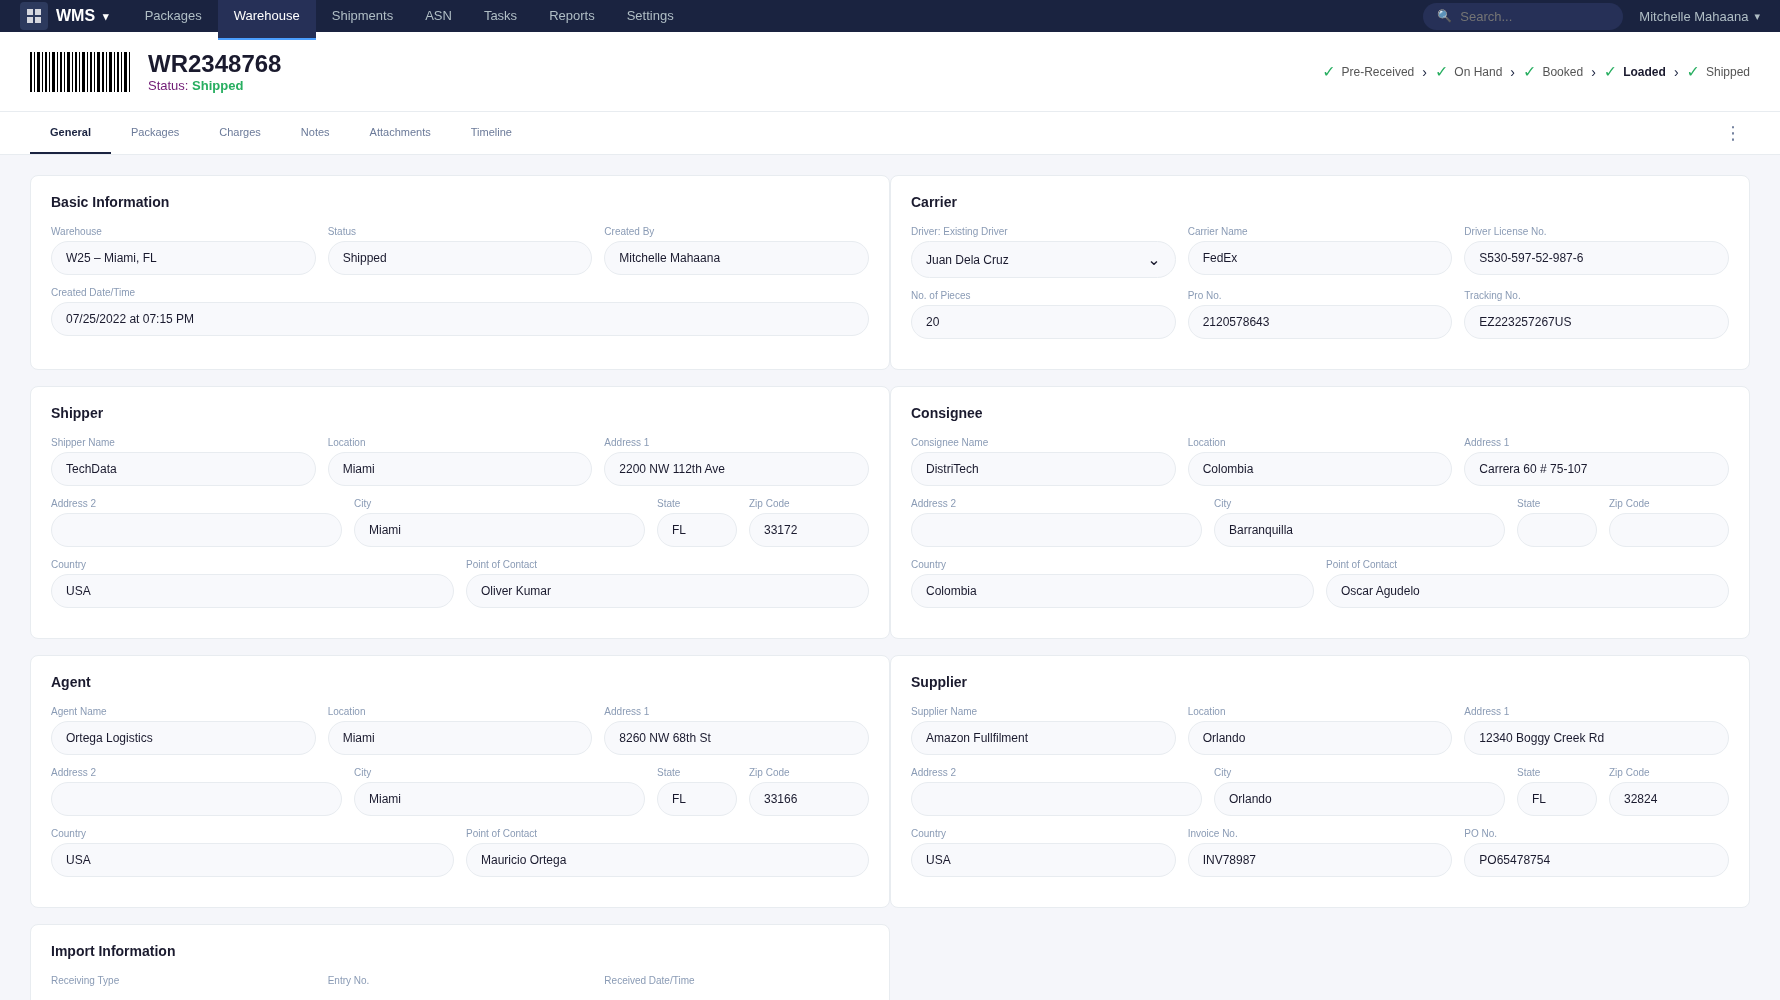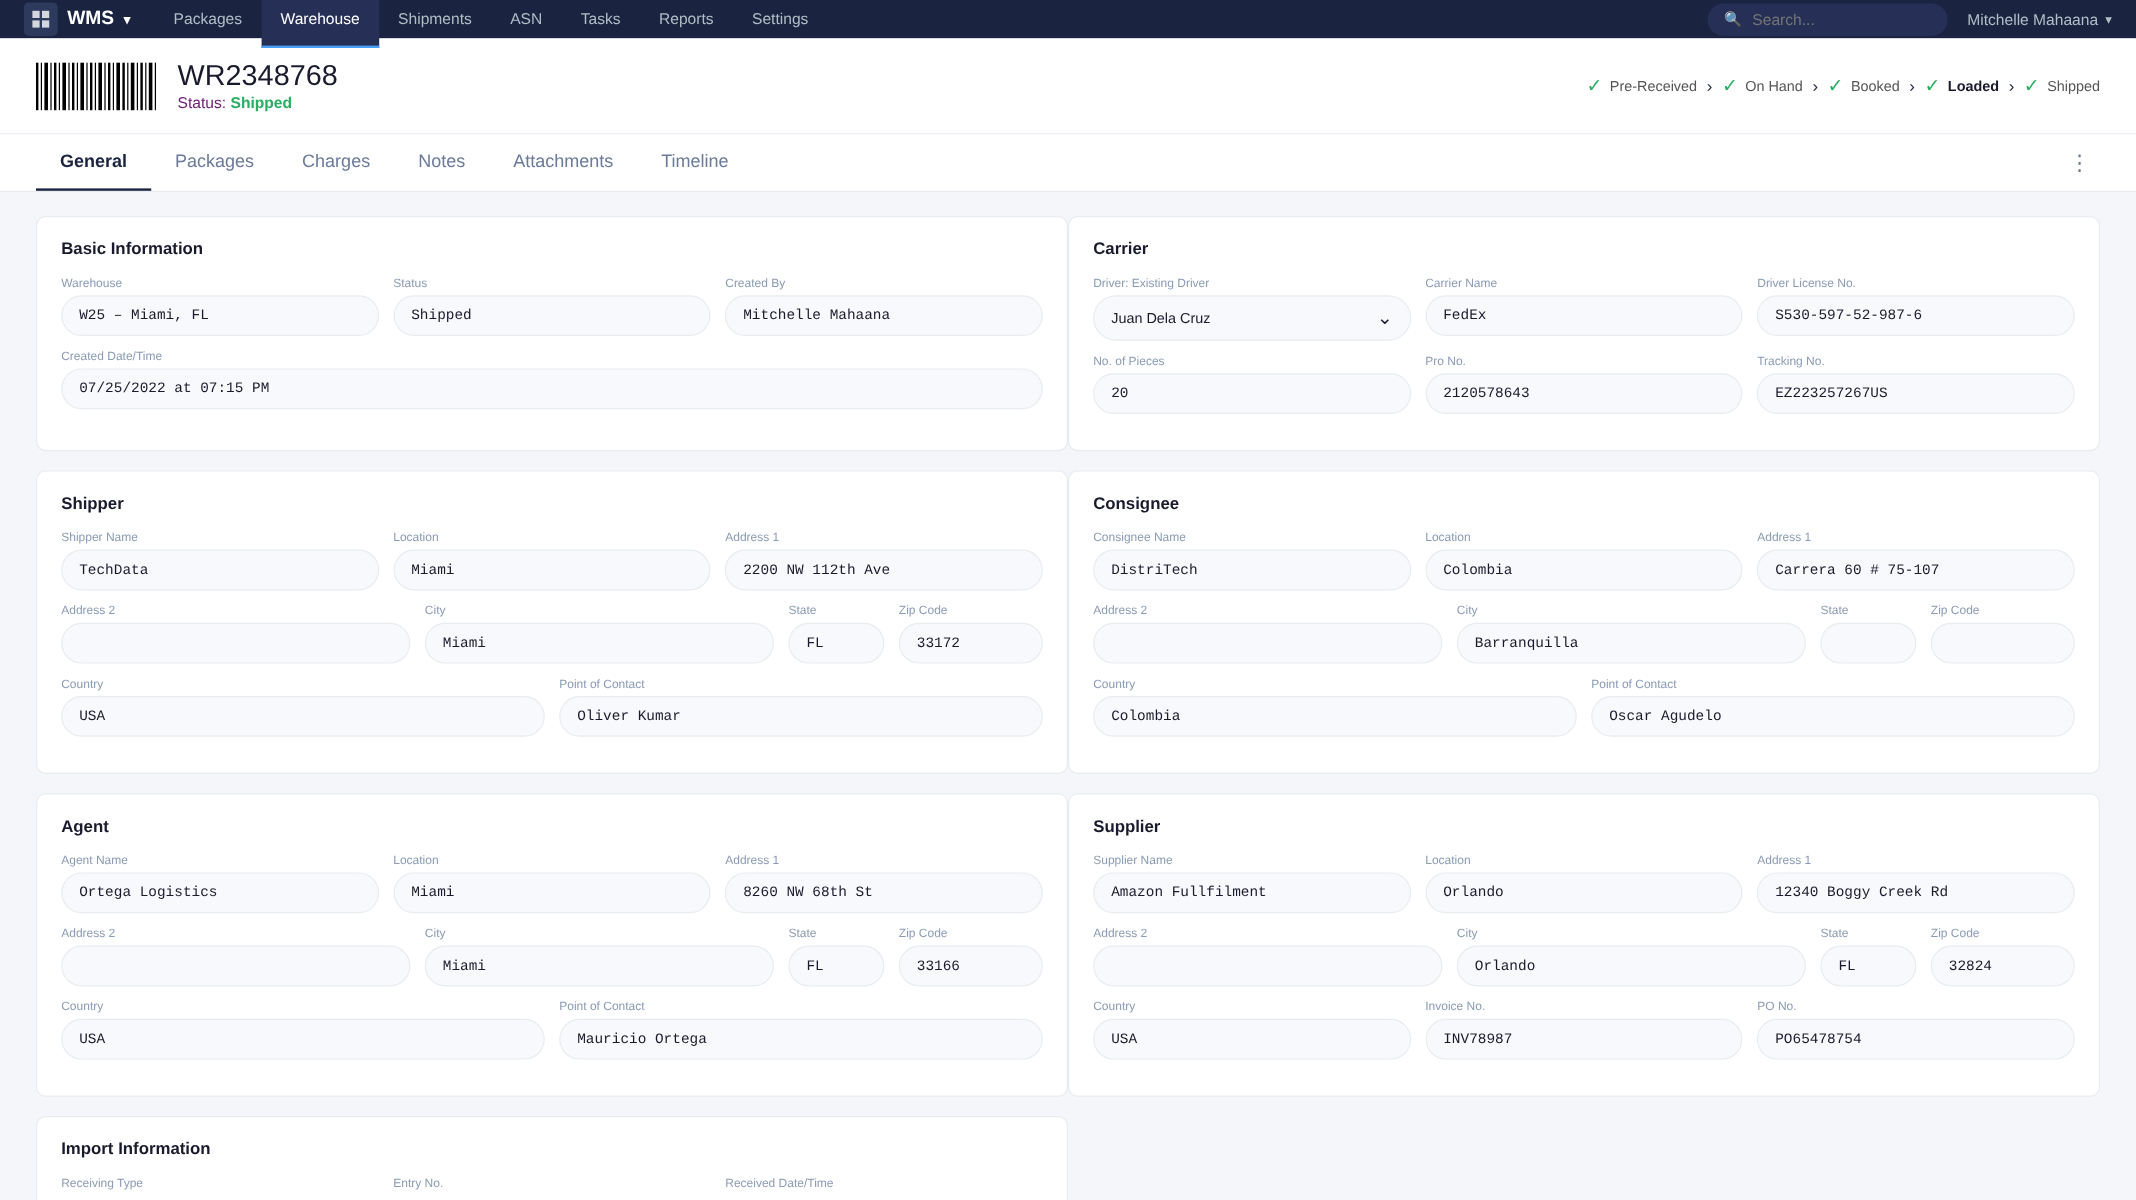--- a/index.html
+++ b/index.html
@@ -48,41 +48,41 @@
     .search-icon { color: #6b7a99; font-size: 12px; }
     .user-menu { color: #b0bec5; display: flex; align-items: center; gap: 6px; cursor: pointer; }
 
     
     .page-header {
       background: #fff; padding: 18px 30px; display: flex; align-items: center;
       border-bottom: 1px solid #e8ecf0; justify-content: space-between;
     }
     .header-left { display: flex; align-items: center; gap: 18px; }
     .barcode-area { display: flex; flex-direction: column; align-items: center; }
-    .wr-number { font-size: 24px; font-weight: 400; color: #1a1a2e; }
+    .wr-number { font-size: 24px; font-weight: 700; color: #1a1a2e; }
     .status-shipped { color: #27ae60; font-size: 13px; font-weight: 600; }
     .status-label { color: #701a75; font-size: 13px; text-align: center; }
 
     
     .status-steps { display: flex; align-items: center; gap: 0; }
     .step { display: flex; align-items: center; gap: 6px; }
     .step-check { color: #27ae60; font-size: 16px; }
     .step-label { font-size: 12px; color: #555; white-space: nowrap; }
     .step-arrow { color: #1a2340; font-size: 14px; margin: 0 8px; }
     .step-label.active { color: #1a1a2e; font-weight: 600; }
 
     
     .tabs-bar {
       background: #fff; padding: 0 30px;
       display: flex; align-items: center; border-bottom: 1px solid #e8ecf0;
       justify-content: space-between;
     }
     .tabs { display: flex; gap: 0; }
     .tab {
-      padding: 14px 20px; font-size: 15px; color: #6b7a99; cursor: pointer;
+      padding: 14px 20px; font-size: 11px; color: #6b7a99; cursor: pointer;
       border-bottom: 2px solid transparent; white-space: nowrap;
     }
     .tab.active { color: #1a2340; border-bottom: 2px solid #1a2340; font-weight: 600; }
     .more-btn { color: #6b7a99; cursor: pointer; font-size: 18px; padding: 8px; }
 
     
     .content { padding: 20px 30px; display: flex; flex-direction: column; gap: 16px; }
     .row-2 { display: grid; grid-template-columns: 1fr 1fr; }
 
     
@@ -100,21 +100,21 @@
     .field-group.narrow { flex: 0 0 80px; }
     .field-group.medium { flex: 0 0 120px; }
     .field-label {
       font-size: 10px; color: #8a9bb5; font-weight: 500; margin-bottom: 4px;
       white-space: nowrap; overflow: hidden; text-overflow: ellipsis;
     }
     .field-value {
       background: #f8f9fc; border: 1px solid #e8ecf0; border-radius: 20px;
       padding: 8px 14px; font-size: 12px; color: #1a1a2e; white-space: nowrap;
       overflow: hidden; text-overflow: ellipsis; min-height: 34px;
-      display: flex; align-items: center; font-family: Liberation Mono, monospace;
+      display: flex; align-items: center;
     }
     .field-value.empty { color: transparent; }
     .field-value-select {
       background: #f8f9fc; border: 1px solid #e8ecf0; border-radius: 20px;
       padding: 8px 14px; font-size: 12px; color: #1a1a2e; white-space: nowrap;
       overflow: hidden; text-overflow: ellipsis; min-height: 34px;
       display: flex; align-items: center; justify-content: space-between;
     }
     .dropdown-arrow { color: #1a1a2e; font-size: 16px; }
 

